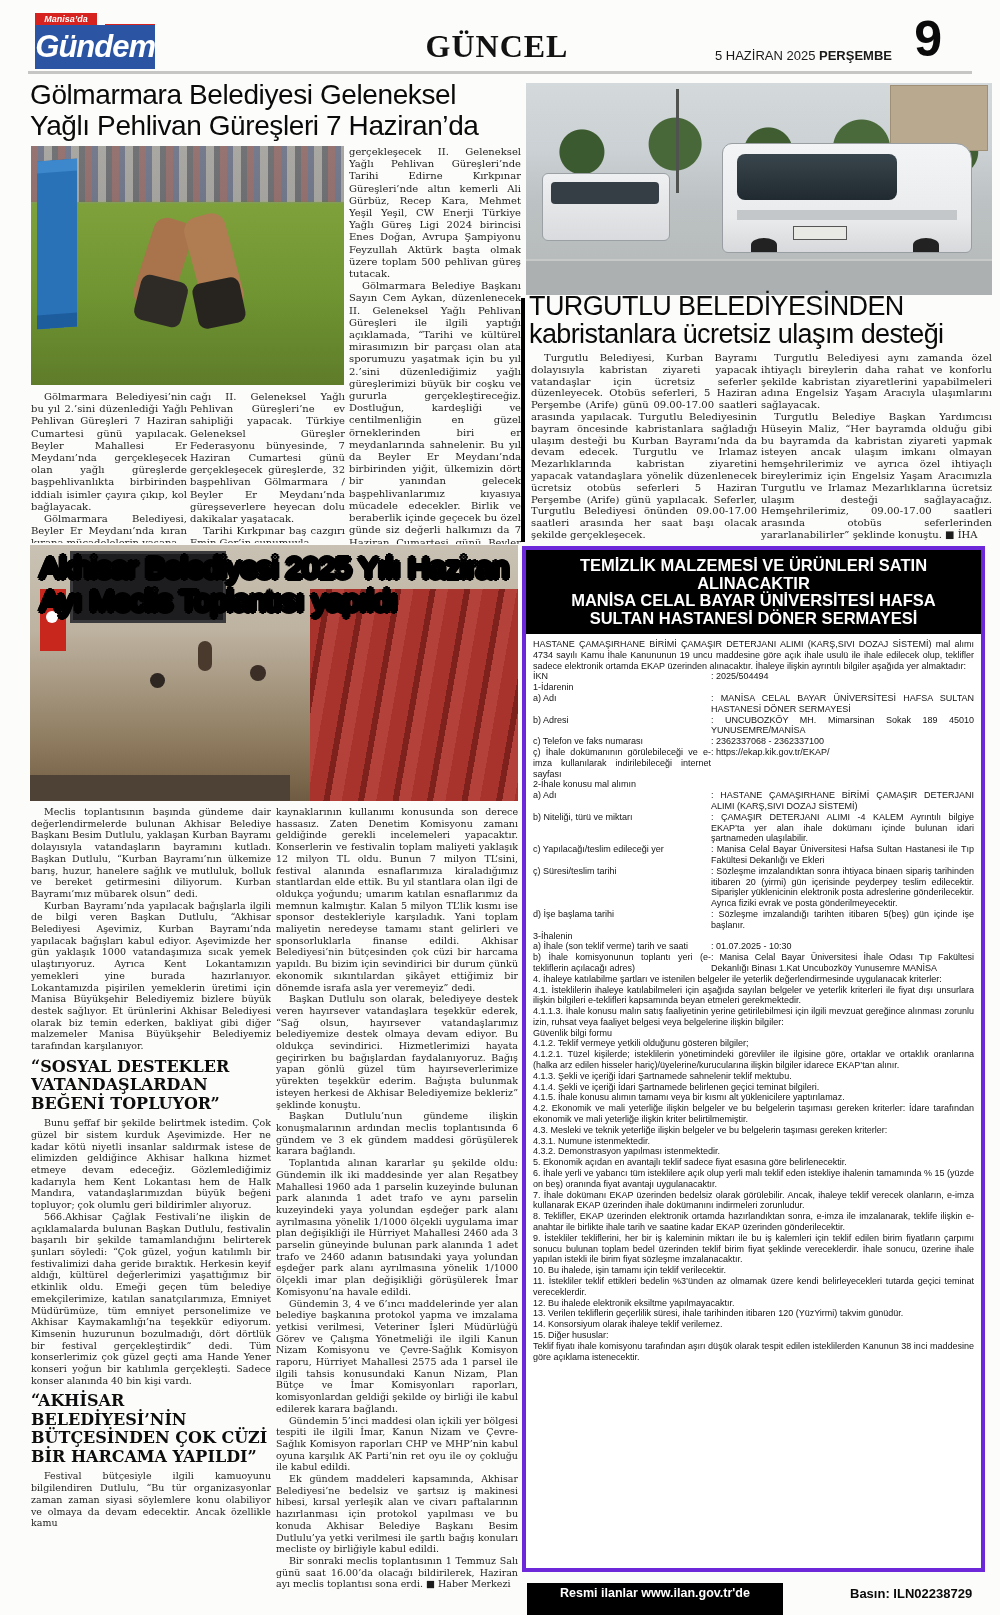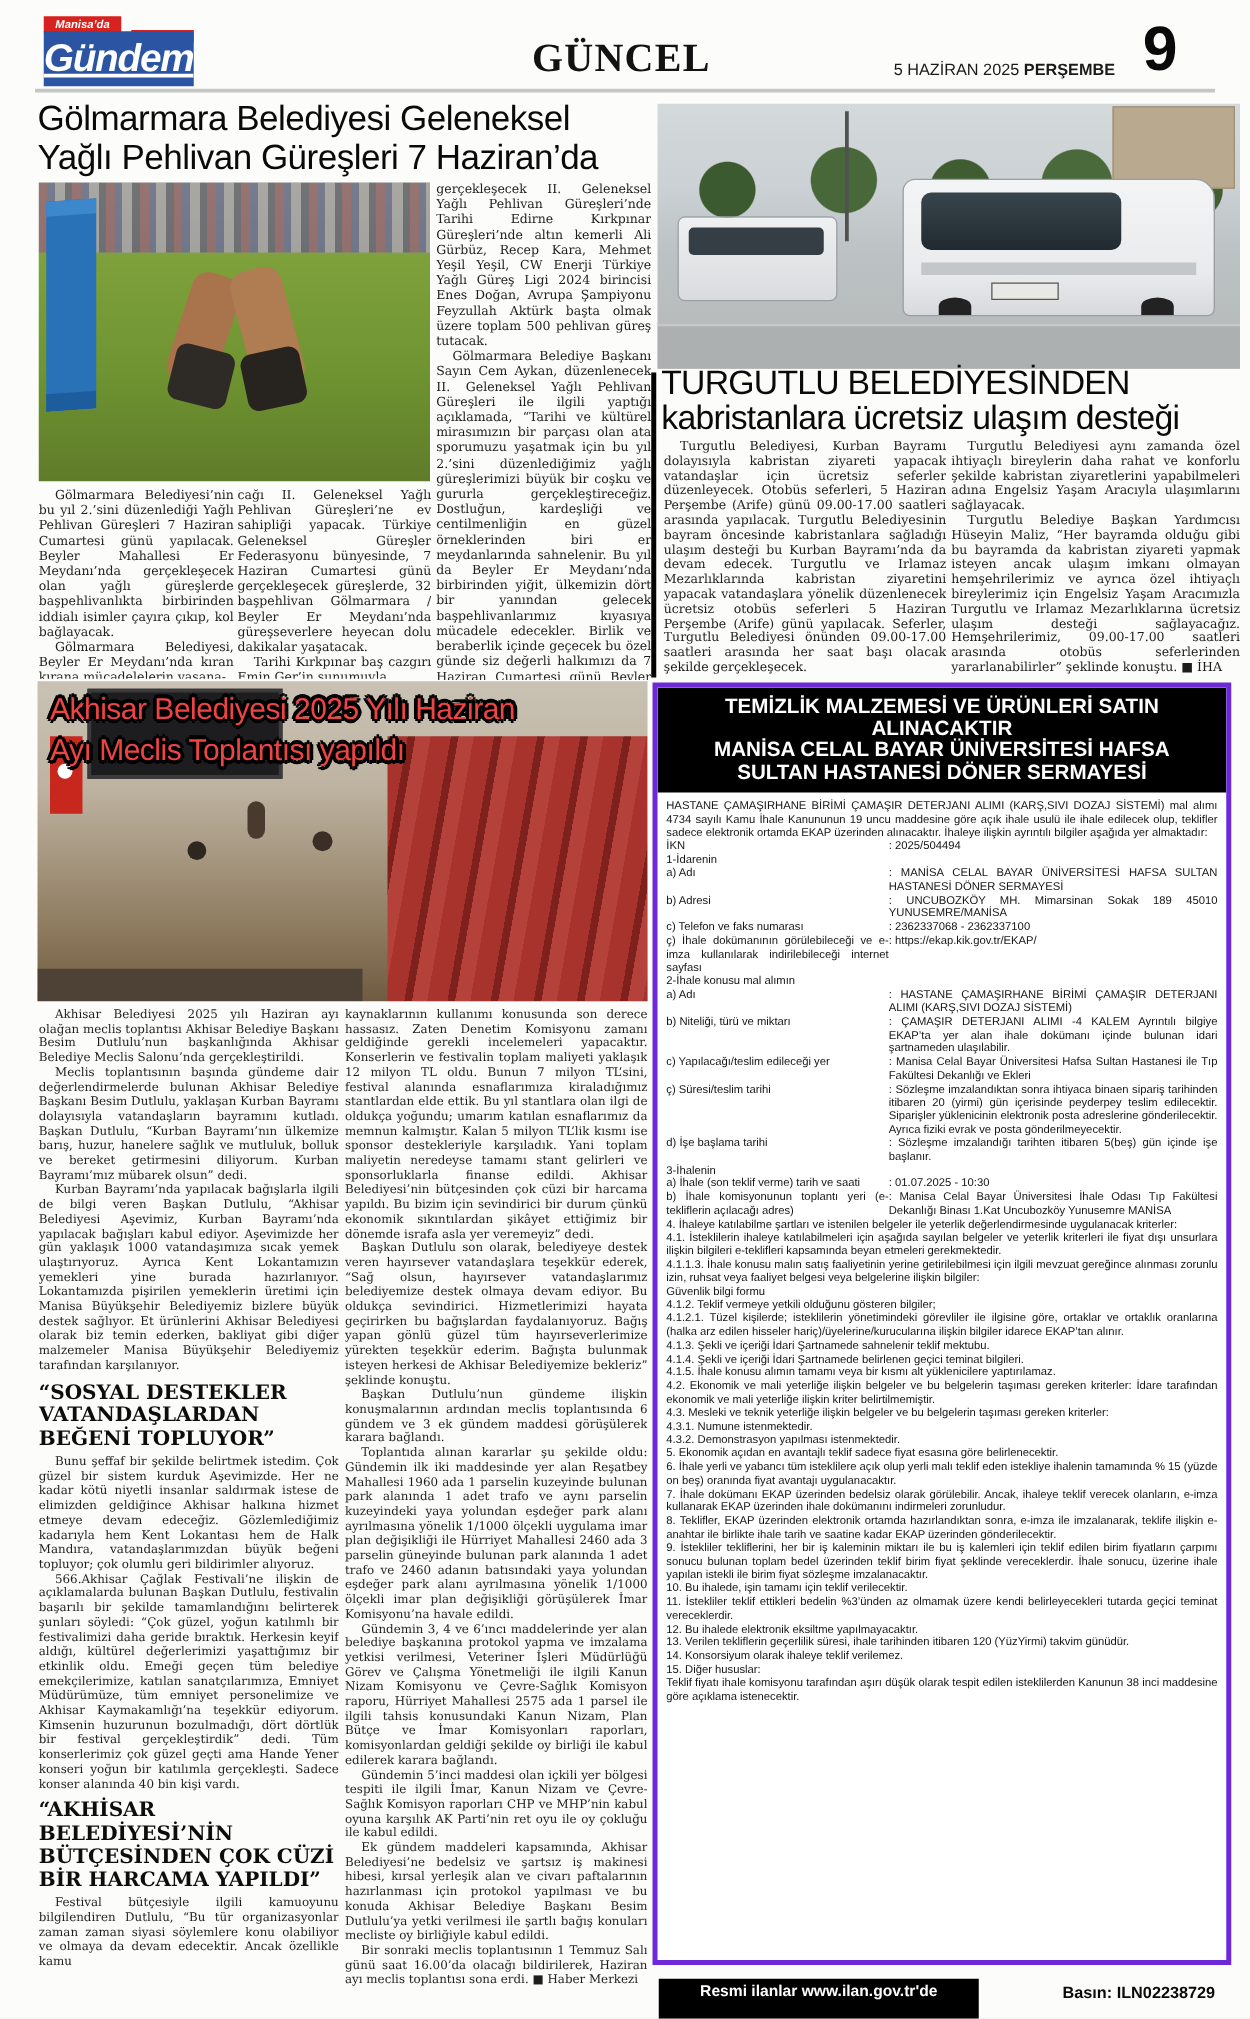--- a/index.html
+++ b/index.html
@@ -4,33 +4,33 @@
 <style>
   html,body{margin:0;padding:0;background:#e8e8e6;}
   .page{position:relative;width:1000px;height:1615px;background:#fcfcfa;overflow:hidden;
         font-family:"Liberation Sans",sans-serif;color:#111;}
   
   .logo{position:absolute;left:35px;top:13px;width:120px;height:56px;}
   .logo-top{position:absolute;left:0;top:0;width:62px;height:13px;background:#d7231f;color:#fff;
             font-style:italic;font-weight:700;font-size:9px;line-height:13px;text-align:center;}
   .logo-strip{position:absolute;left:70px;top:11px;width:50px;height:10px;background:#d7231f;}
   .logo-main{position:absolute;left:0;top:12px;width:120px;height:44px;background:#2b55a2;color:#fff;
-             font-style:italic;font-weight:800;font-size:31px;line-height:44px;text-align:left;
-             letter-spacing:-1px;text-decoration:underline;}
+             font-style:italic;font-weight:800;font-size:31px;line-height:44px;text-align:right;
+             letter-spacing:-1px;}
   .section{position:absolute;left:392px;top:28px;width:210px;text-align:center;
            font-family:"Liberation Serif",serif;font-weight:700;font-size:32px;letter-spacing:1px;color:#121212;}
   .datewrap{position:absolute;right:108px;top:48px;font-size:13px;color:#1a1a1a;}
   .datewrap b{font-weight:800;}
   .pageno{position:absolute;right:58px;top:10px;font-weight:800;font-size:50px;color:#0a0a0a;}
   .toprule{position:absolute;left:28px;top:71px;width:944px;height:3px;background:#c6c6c4;}
   
   .headline{position:absolute;font-weight:400;color:#0a0a0a;letter-spacing:-0.4px;}
   .h-gol{left:30px;top:80px;width:494px;font-size:28px;line-height:30.5px;}
   .h-tur{left:529px;top:292px;width:462px;font-size:27px;line-height:28px;letter-spacing:-0.6px;}
-  .h-ak{left:40px;top:551px;width:478px;font-size:24px;line-height:33px;color:#ef4444;z-index:5;
+  .h-ak{left:40px;top:551px;width:478px;font-size:30px;line-height:33px;color:#000000;z-index:5;
         text-shadow:-2px -2px 0 #000,2px -2px 0 #000,-2px 2px 0 #000,2px 2px 0 #000,
                     0 3px 0 #000,3px 0 0 #000,-3px 0 0 #000,0 -3px 0 #000;}
   
   .art{position:absolute;font-family:"DejaVu Serif",serif;font-size:10px;line-height:12.2px;
        text-align:justify;color:#1d1d1d;overflow:hidden;}
   .art p{margin:0;text-indent:13px;}
   .art p.cont{text-indent:0;}
   .art-ak{font-size:9.5px;line-height:11.7px;}
   .subhead{font-family:"DejaVu Serif",serif;font-weight:700;font-size:16px;line-height:18.5px;
            margin:6px 0 4px;text-indent:0;text-align:left;color:#0d0d0d;}
@@ -174,21 +174,20 @@
     <div class="head1"></div>
     <div class="head2"></div>
     <div class="head3"></div>
     <div class="tbl"></div>
   </div>
   <div class="headline h-ak">
     <div>Akhisar Belediyesi 2025 Yılı Haziran</div>
     <div>Ayı Meclis Toplantısı yapıldı</div>
   </div>
   <div class="art art-ak" style="left:31px;top:806px;width:240px;height:794px;">
-    <p>Akhisar Belediyesi 2025 yılı Haziran ayı olağan meclis toplantısı Akhisar Belediye Başkanı Besim Dutlulu’nun başkanlığında Akhisar Belediye Meclis Salonu’nda gerçekleştirildi.</p>
     <p>Meclis toplantısının başında gündeme dair değerlendirmelerde bulunan Akhisar Belediye Başkanı Besim Dutlulu, yaklaşan Kurban Bayramı dolayısıyla vatandaşların bayramını kutladı. Başkan Dutlulu, “Kurban Bayramı’nın ülkemize barış, huzur, hanelere sağlık ve mutluluk, bolluk ve bereket getirmesini diliyorum. Kurban Bayramı’mız mübarek olsun” dedi.</p>
     <p>Kurban Bayramı’nda yapılacak bağışlarla ilgili de bilgi veren Başkan Dutlulu, “Akhisar Belediyesi Aşevimiz, Kurban Bayramı’nda yapılacak bağışları kabul ediyor. Aşevimizde her gün yaklaşık 1000 vatandaşımıza sıcak yemek ulaştırıyoruz. Ayrıca Kent Lokantamızın yemekleri yine burada hazırlanıyor. Lokantamızda pişirilen yemeklerin üretimi için Manisa Büyükşehir Belediyemiz bizlere büyük destek sağlıyor. Et ürünlerini Akhisar Belediyesi olarak biz temin ederken, bakliyat gibi diğer malzemeler Manisa Büyükşehir Belediyemiz tarafından karşılanıyor.</p>
     <h3 class="subhead">“SOSYAL DESTEKLER VATANDAŞLARDAN BEĞENİ TOPLUYOR”</h3>
     <p>Bunu şeffaf bir şekilde belirtmek istedim. Çok güzel bir sistem kurduk Aşevimizde. Her ne kadar kötü niyetli insanlar saldırmak istese de elimizden geldiğince Akhisar halkına hizmet etmeye devam edeceğiz. Gözlemlediğimiz kadarıyla hem Kent Lokantası hem de Halk Mandıra, vatandaşlarımızdan büyük beğeni topluyor; çok olumlu geri bildirimler alıyoruz.</p>
     <p>566.Akhisar Çağlak Festivali’ne ilişkin de açıklamalarda bulunan Başkan Dutlulu, festivalin başarılı bir şekilde tamamlandığını belirterek şunları söyledi: “Çok güzel, yoğun katılımlı bir festivalimizi daha geride bıraktık. Herkesin keyif aldığı, kültürel değerlerimizi yaşattığımız bir etkinlik oldu. Emeği geçen tüm belediye emekçilerimize, katılan sanatçılarımıza, Emniyet Müdürümüze, tüm emniyet personelimize ve Akhisar Kaymakamlığı’na teşekkür ediyorum. Kimsenin huzurunun bozulmadığı, dört dörtlük bir festival gerçekleştirdik” dedi. Tüm konserlerimiz çok güzel geçti ama Hande Yener konseri yoğun bir katılımla gerçekleşti. Sadece konser alanında 40 bin kişi vardı.</p>
     <h3 class="subhead">“AKHİSAR BELEDİYESİ’NİN BÜTÇESİNDEN ÇOK CÜZİ BİR HARCAMA YAPILDI”</h3>
     <p>Festival bütçesiyle ilgili kamuoyunu bilgilendiren Dutlulu, “Bu tür organizasyonlar zaman zaman siyasi söylemlere konu olabiliyor ve olmaya da devam edecektir. Ancak özellikle kamu</p>
   </div>
   <div class="art art-ak" style="left:276px;top:806px;width:242px;height:794px;">
     <p class="cont">kaynaklarının kullanımı konusunda son derece hassasız. Zaten Denetim Komisyonu zamanı geldiğinde gerekli incelemeleri yapacaktır. Konserlerin ve festivalin toplam maliyeti yaklaşık 12 milyon TL oldu. Bunun 7 milyon TL’sini, festival alanında esnaflarımıza kiraladığımız stantlardan elde ettik. Bu yıl stantlara olan ilgi de oldukça yoğundu; umarım katılan esnaflarımız da memnun kalmıştır. Kalan 5 milyon TL’lik kısmı ise sponsor destekleriyle karşıladık. Yani toplam maliyetin neredeyse tamamı stant gelirleri ve sponsorluklarla finanse edildi. Akhisar Belediyesi’nin bütçesinden çok cüzi bir harcama yapıldı. Bu bizim için sevindirici bir durum çünkü ekonomik sıkıntılardan şikâyet ettiğimiz bir dönemde israfa asla yer veremeyiz” dedi.</p>

